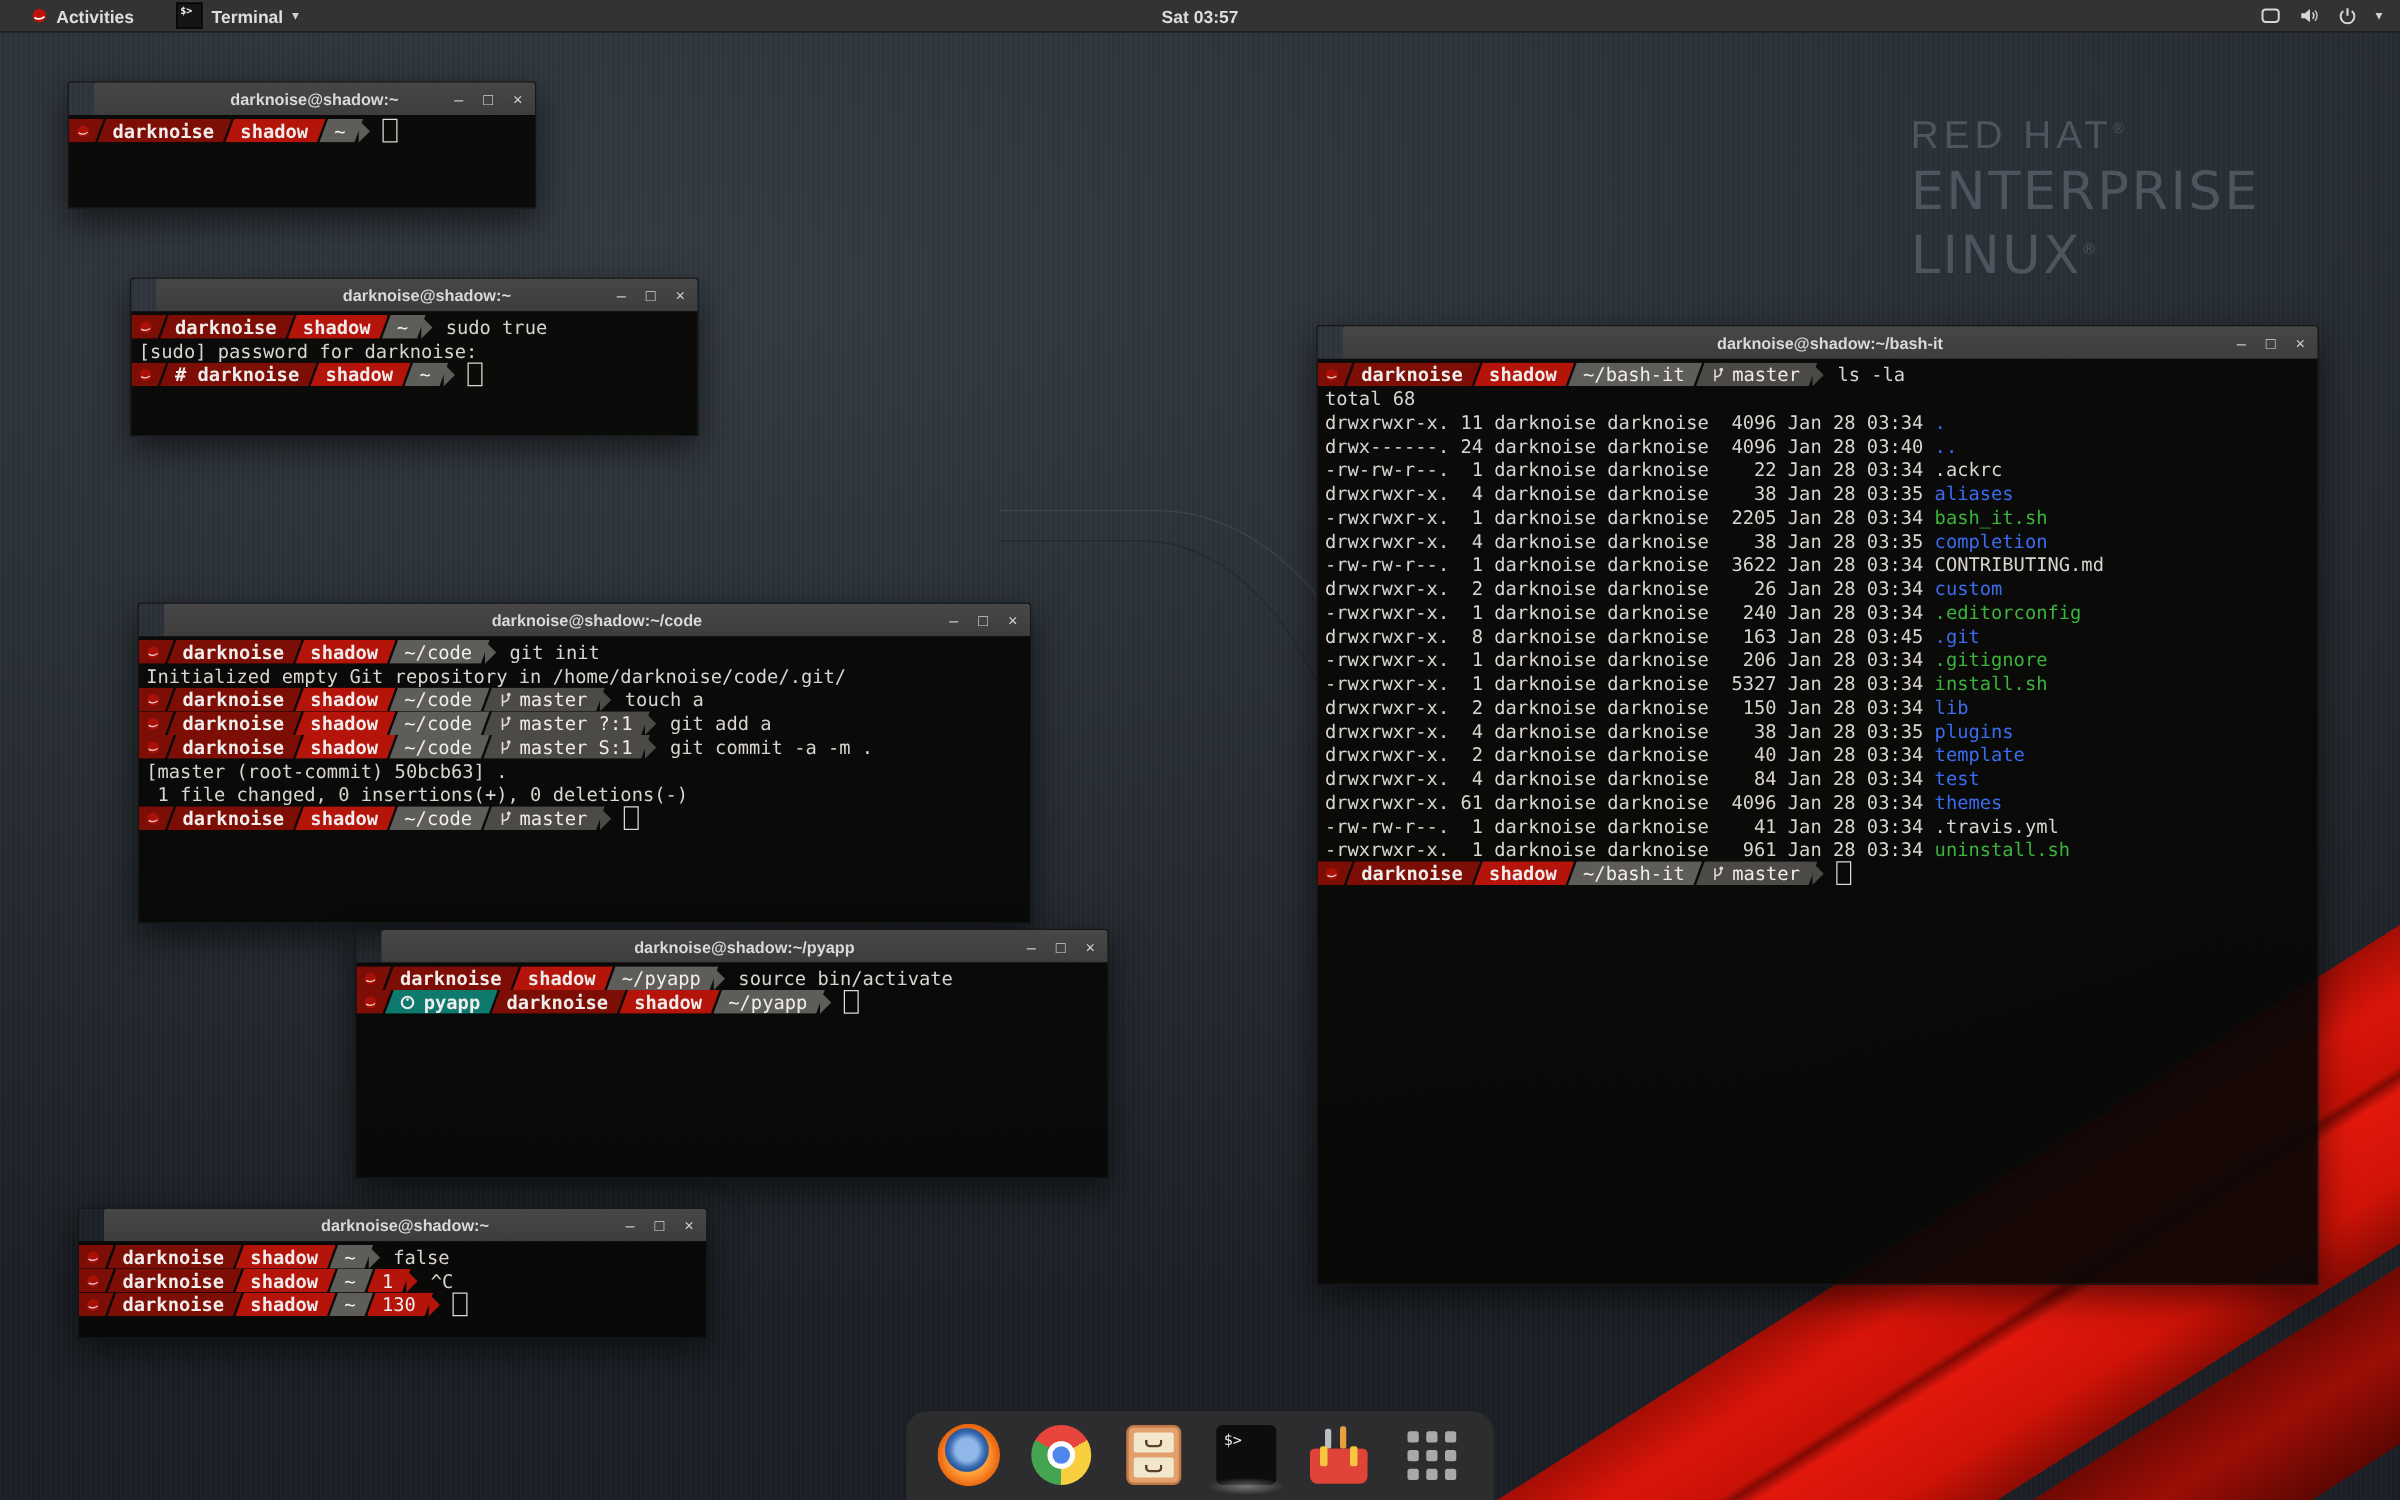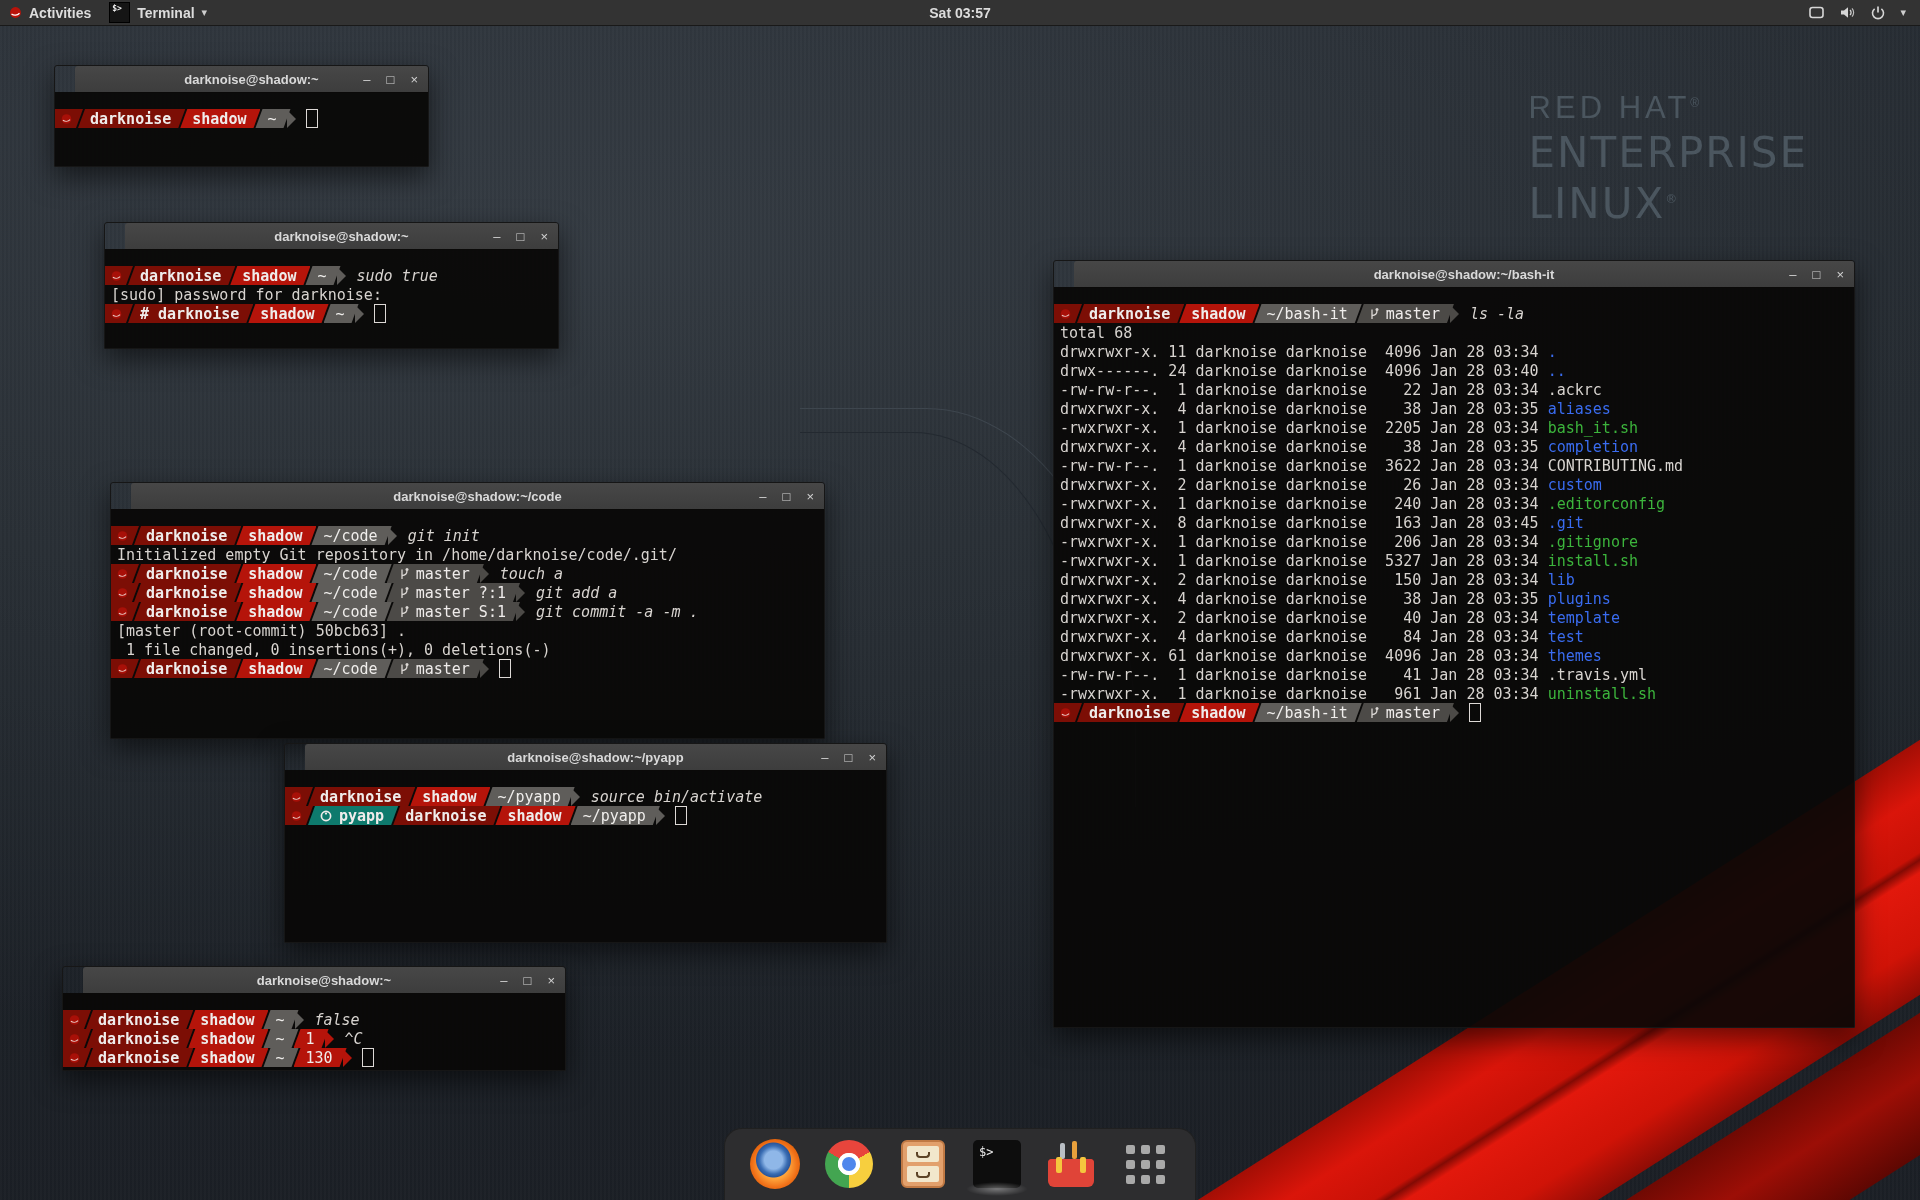--- a/index.html
+++ b/index.html
@@ -24,39 +24,39 @@
     background:linear-gradient(to bottom,#6f0903 0,#9c0e06 45%,#5e0702 100%);}
   .brand{position:absolute;right:112px;top:92px;z-index:1;color:var(--brand-text,#4b565f);line-height:1;}
   .brand .b1{font-weight:normal;font-size:31px;letter-spacing:4px;}
   .brand .b2,.brand .b3{font-size:42px;letter-spacing:2px;margin-top:9px;font-family:"DejaVu Sans",sans-serif;}
   .brand sup{font-size:12px;}
   
   .topbar{position:absolute;left:0;top:0;width:1920px;height:25px;background:var(--topbar-bg,#333333);
     z-index:6;display:flex;align-items:center;color:#dddddd;font-size:14px;
     border-bottom:1px solid #191919;}
   .tb-left{display:flex;align-items:center;height:100%;}
-  .activities{display:flex;align-items:center;gap:6px;padding:0 8px;height:100%;font-weight:bold;}
+  .activities{display:flex;align-items:center;gap:6px;padding:0 24px;height:100%;font-weight:bold;}
   .appmenu{display:flex;align-items:center;gap:7px;padding:0 10px;height:100%;font-weight:bold;}
   .appmenu .tile{width:21px;height:21px;background:#151515;border:1px solid #000;
     color:#eee;font-family:"DejaVu Sans Mono",monospace;font-size:8px;display:flex;padding:1px 0 0 2px;box-sizing:border-box;}
   .clock{position:absolute;left:50%;transform:translateX(-50%);font-weight:bold;}
   .tb-right{margin-left:auto;display:flex;align-items:center;gap:14px;padding-right:14px;height:100%;}
   .caret{font-size:11px;color:#cfcfcf;}
   
   .window{position:absolute;z-index:3;border:1px solid #161616;border-radius:3px 3px 0 0;
     box-shadow:0 10px 28px rgba(0,0,0,0.55);}
   .titlebar{height:26px;background:linear-gradient(var(--titlebar-bg,#474747),#3d3d3d);
     border-bottom:1px solid #282828;border-radius:3px 3px 0 0;position:relative;margin-left:20px;}
   .title{position:absolute;left:0;right:0;top:0;height:26px;display:flex;align-items:center;justify-content:center;
     color:#d9d9d9;font-size:13px;font-weight:bold;}
   .winbtns{position:absolute;right:10px;top:0;height:26px;display:flex;align-items:center;gap:16px;color:#d2d2d2;font-size:13px;}
   .winbtn{cursor:default;line-height:1;}
   .term{position:absolute;left:0;right:0;top:26px;bottom:0;background:rgba(9,7,6,0.93);
     font-family:"DejaVu Sans Mono",monospace;font-size:15px;color:var(--term-fg,#d8d4d0);
-    padding:17px 0 0 0;overflow:hidden;}
+    padding:3px 0 0 0;overflow:hidden;}
   .tline{height:19px;display:flex;align-items:center;white-space:pre;}
   .out{white-space:pre;padding-left:6px;}
   .fn-dir{color:var(--ls-dir,#3a6cf0);}
   .fn-exec{color:var(--ls-exec,#3cb43c);}
   .fn-plain{color:var(--term-fg,#d8d4d0);}
   
   .chip{display:inline-flex;align-items:center;height:19px;padding:0 10px 0 5px;
     background:var(--seg-user,#7c0e05);clip-path:polygon(0 0,100% 0,calc(100% - 7px) 100%,0 100%);}
   .seg{display:inline-flex;align-items:center;height:19px;padding:0 14px 0 12px;margin-left:-5px;
     clip-path:polygon(7px 0,100% 0,calc(100% - 7px) 100%,0 100%);font-weight:bold;color:#efeceb;}
@@ -65,21 +65,21 @@
   .seg-path{background:var(--seg-path,#5f5d5a);font-weight:normal;color:#f0eeec;}
   .seg-git{background:var(--seg-git,#4c4a47);font-weight:normal;}
   .seg-err{background:var(--seg-err,#b5140a);font-weight:normal;}
   .seg-venv{background:var(--seg-venv,#0e7a6d);}
   .seg svg{margin-right:7px;}
   .parrow{width:0;height:0;border-top:9.5px solid transparent;border-bottom:9.5px solid transparent;
     border-left:9px solid #5f5d5a;margin-left:-4px;}
   .pa-path{border-left-color:var(--seg-path,#5f5d5a);}
   .pa-git{border-left-color:var(--seg-git,#4c4a47);}
   .pa-err{border-left-color:var(--seg-err,#b5140a);}
-  .cmd{margin-left:11px;font-style:italic;}
+  .cmd{margin-left:11px;}
   .cursor{width:10px;height:17px;border:1px solid #ddd9d6;display:inline-block;margin-left:10px;}
   
   .dock{position:absolute;left:50%;bottom:0;transform:translateX(-50%);z-index:5;
     background:#2d2d2f;border:1px solid #202020;border-bottom:none;border-radius:18px 18px 0 0;
     display:flex;align-items:center;gap:22px;padding:9px 24px 10px 24px;}
   .dockitem{width:52px;height:52px;position:relative;display:flex;align-items:center;justify-content:center;}
   .ff{width:50px;height:50px;border-radius:50%;
     background:radial-gradient(circle at 47% 42%,#8fb7e8 0 9px,#3a6db3 14px,#2a569b 17px,rgba(0,0,0,0) 18px),
                radial-gradient(circle at 50% 52%,#ffa53c 0 38%,#f07018 62%,#d85a05 80%,#b04700 100%);}
   .ch{width:48px;height:48px;border-radius:50%;position:relative;

